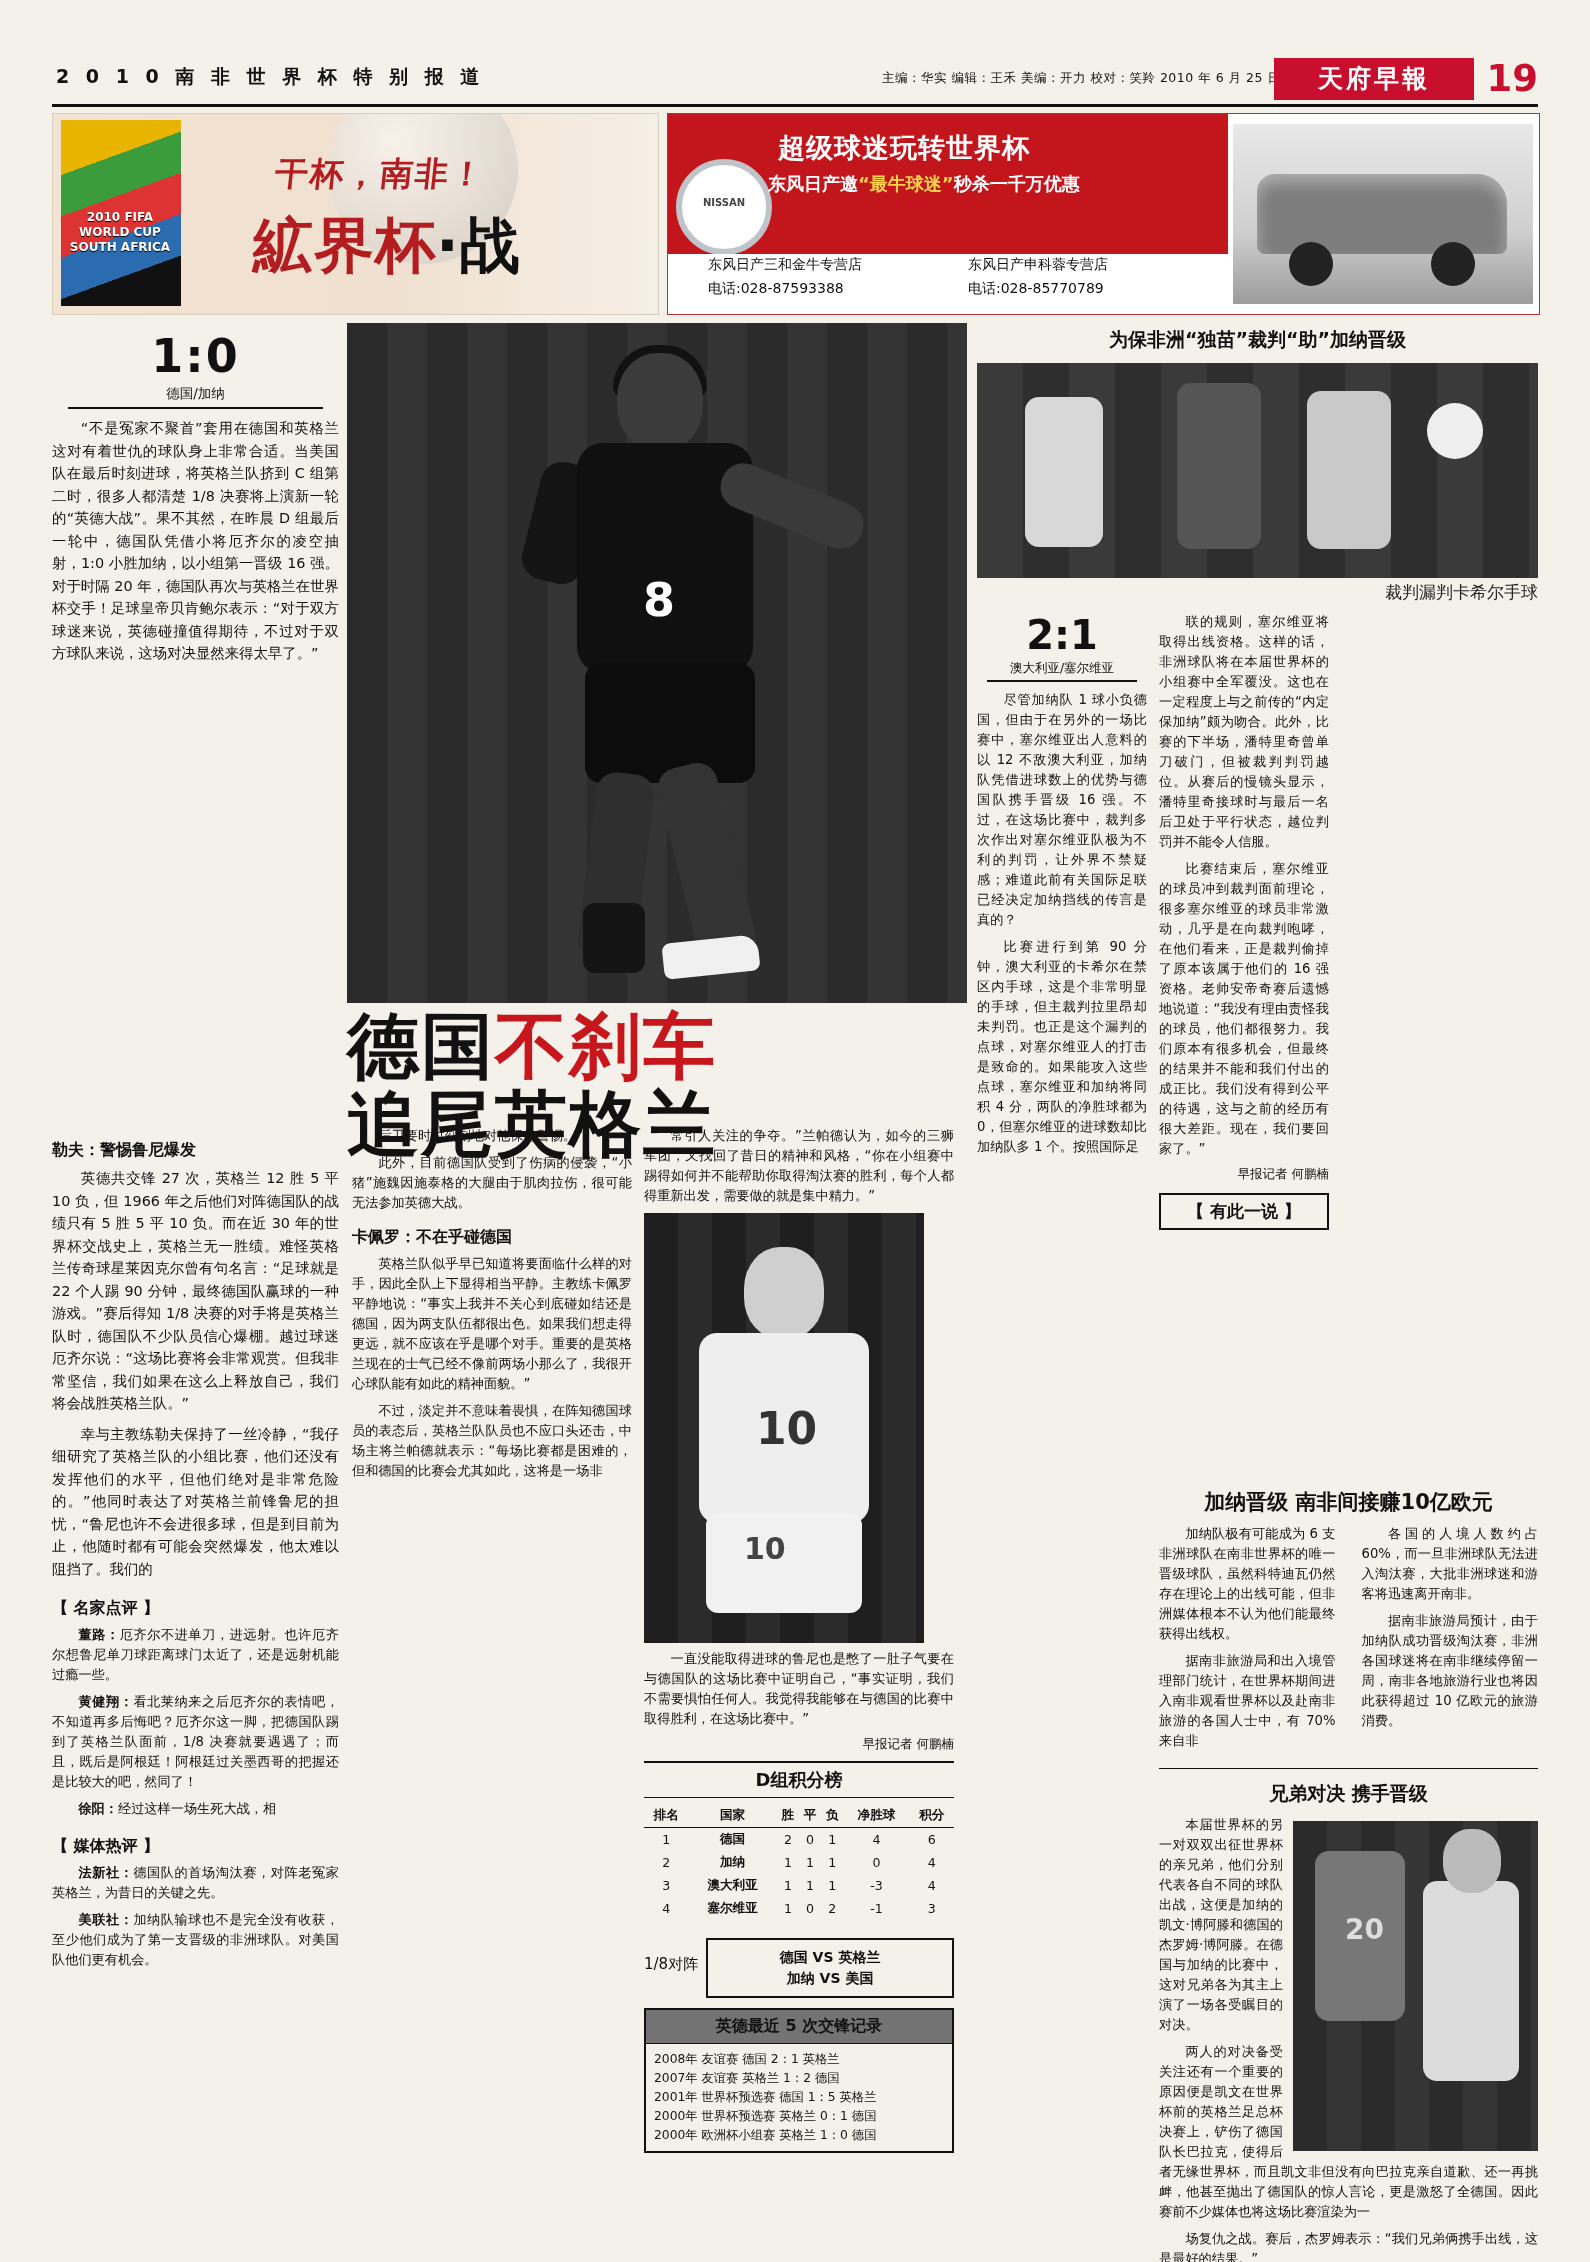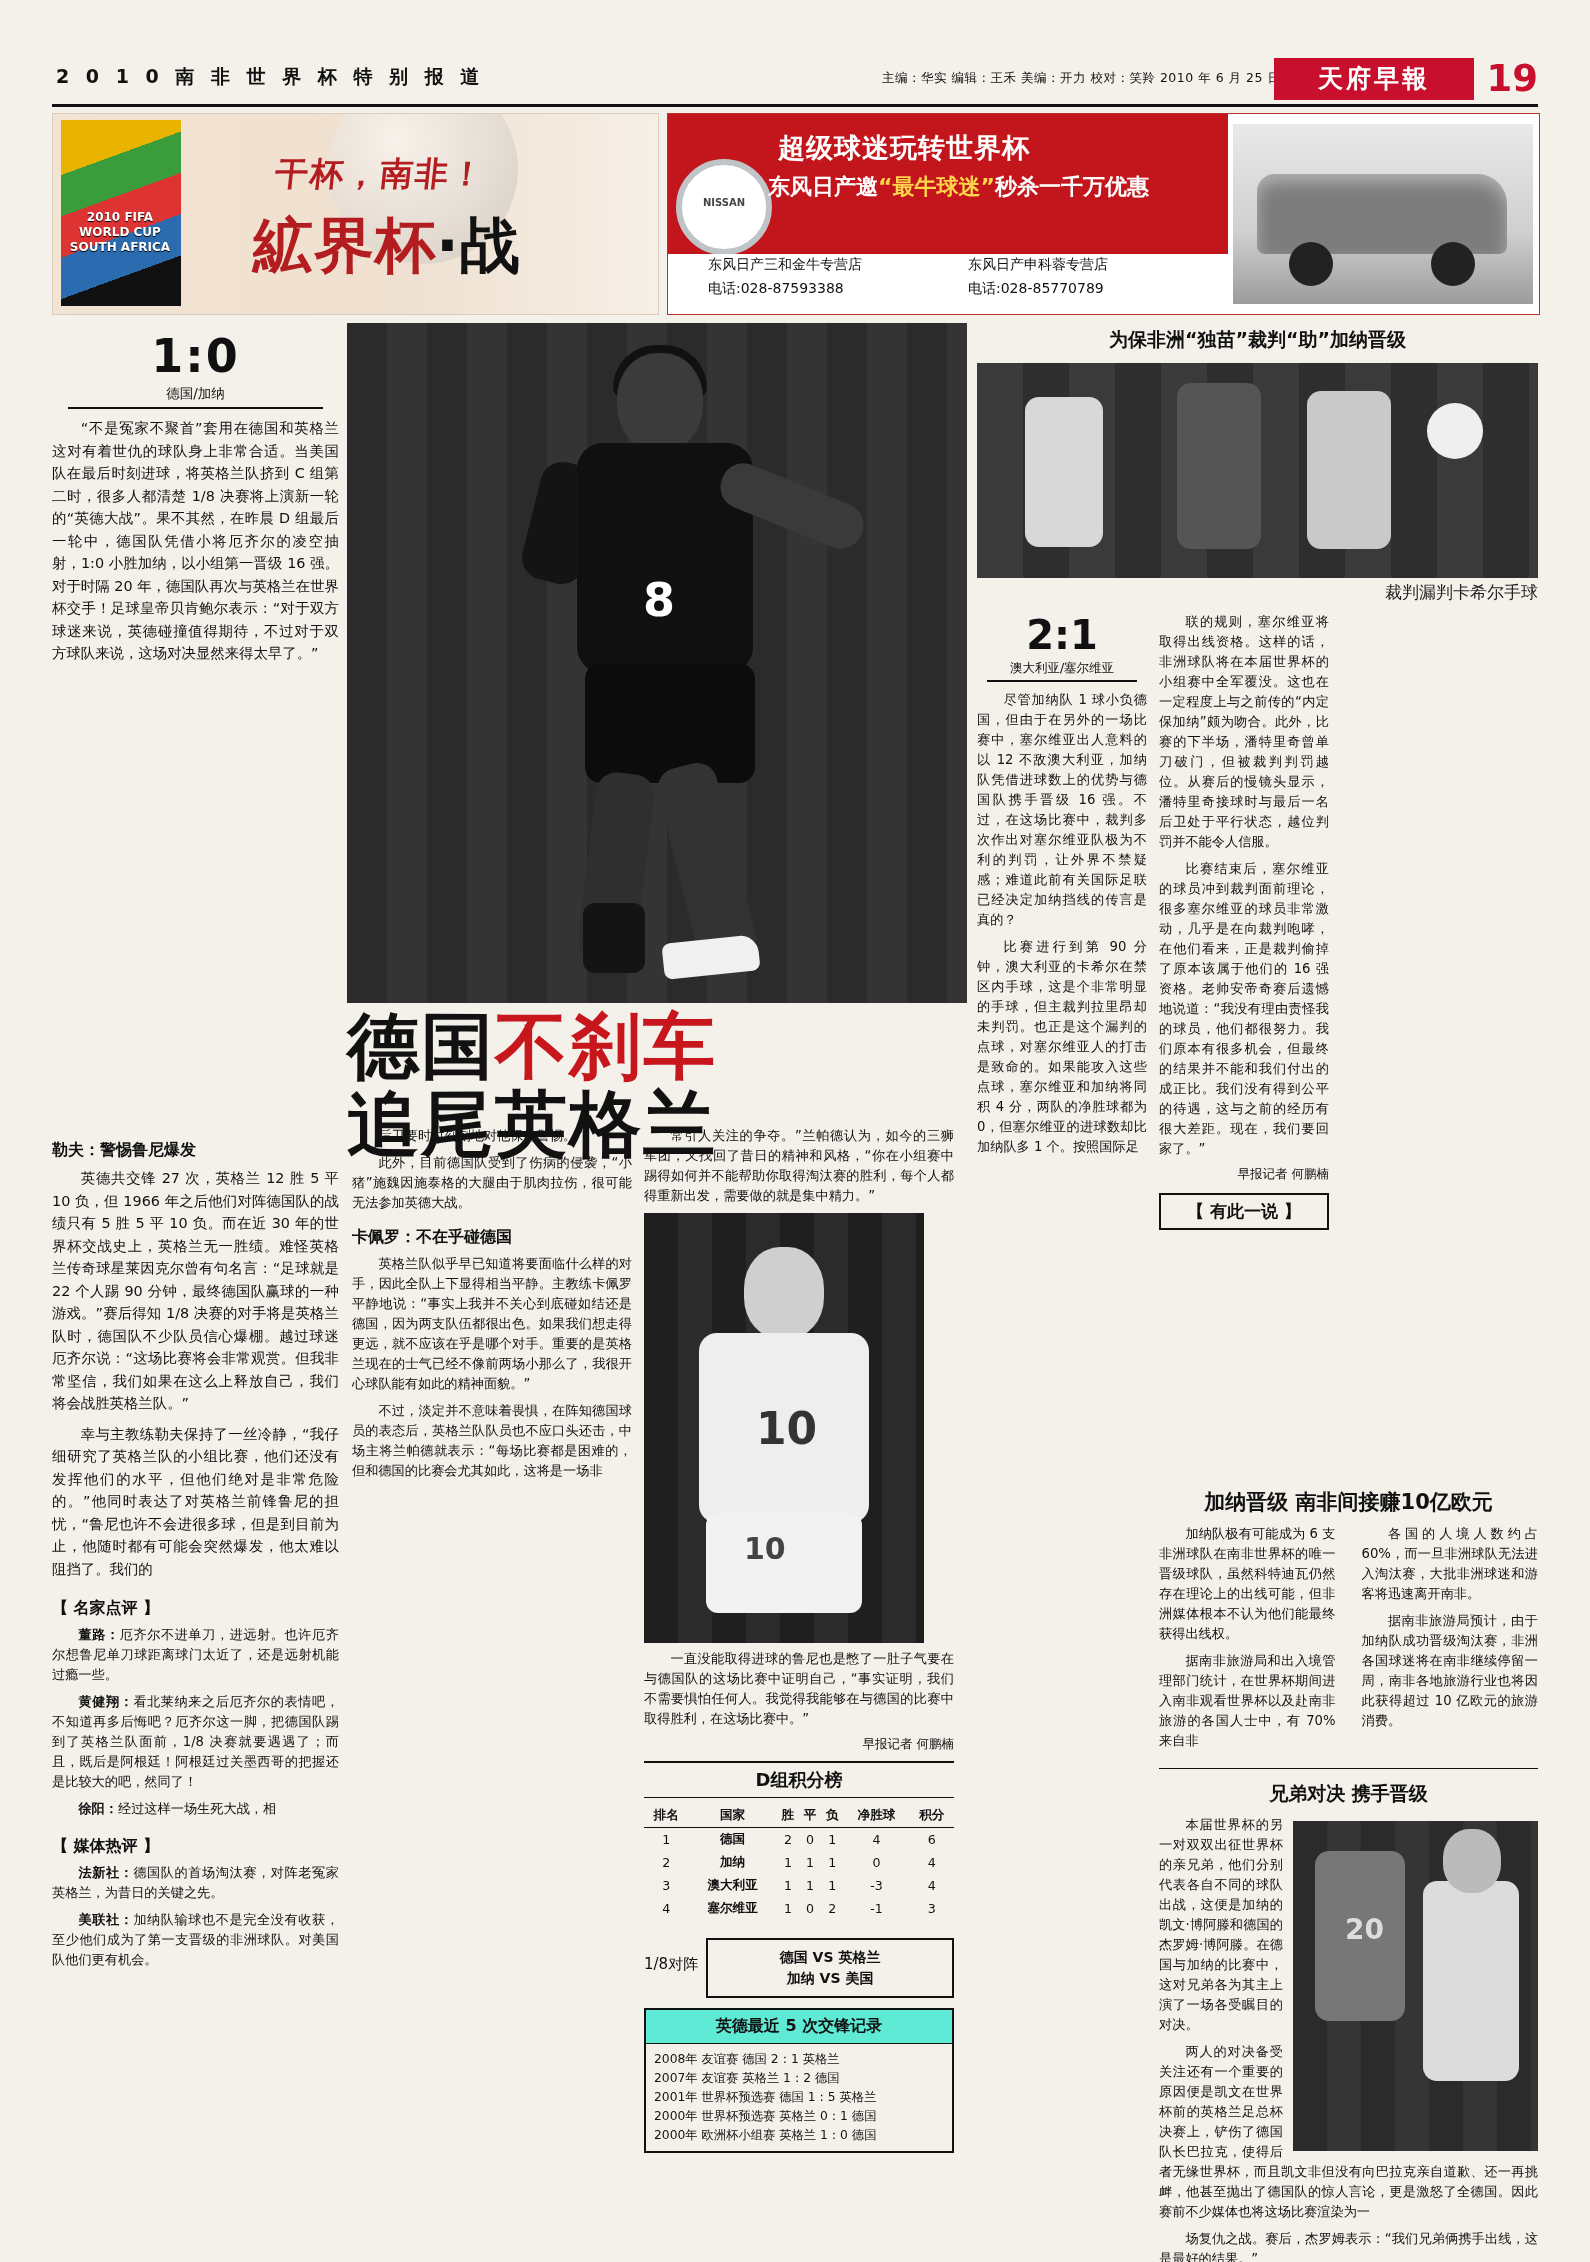--- a/index.html
+++ b/index.html
@@ -20,21 +20,21 @@
   .wcball{position:absolute;right:140px;top:-40px;width:190px;height:190px;border-radius:50%;background:radial-gradient(circle at 35% 35%,#fff 0%,#ddd9d4 55%,#b9b4ad 100%);opacity:.55;}
   .wcflag{position:absolute;left:8px;top:6px;width:120px;height:186px;background:
      linear-gradient(160deg,#e8b400 0%,#e8b400 24%,#3b9c3b 24%,#3b9c3b 42%,#d33 42%,#d33 60%,#2b6cb0 60%,#2b6cb0 78%,#111 78%,#111 100%);}
   .wcflag-txt{position:absolute;left:14px;top:96px;width:106px;color:#fff;font-size:12px;font-weight:bold;line-height:15px;text-align:center;text-shadow:0 1px 1px #000;}
   .ban-cn1{position:absolute;left:222px;top:38px;font-size:33px;font-weight:bold;color:#b41d20;letter-spacing:2px;transform:skewX(-6deg);}
   .ban-cn2{position:absolute;left:200px;top:92px;font-size:60px;font-weight:bold;color:#b41d20;letter-spacing:1px;}
   .ban-cn2 .blk{color:#111;}
   .ban-right{position:absolute;left:615px;top:0;width:871px;height:200px;border:1px solid #b8312f;background:#fff;overflow:hidden;}
   .ad-red{position:absolute;left:0;top:0;width:560px;height:200px;background:#c3161c;}
   .ad-t1{position:absolute;left:110px;top:16px;color:#fff;font-size:27px;font-weight:bold;letter-spacing:1px;}
-  .ad-t2{position:absolute;left:100px;top:58px;color:#fff;font-size:22px;font-weight:bold;}
+  .ad-t2{position:absolute;left:100px;top:58px;color:#fff;font-size:18px;font-weight:bold;}
   .ad-t2 em{font-style:normal;color:#ffd54a;}
   .ad-nissan{position:absolute;left:8px;top:45px;width:84px;height:84px;border-radius:50%;background:#fff;border:6px solid #bfc4c8;}
   .ad-nissan:after{content:"NISSAN";position:absolute;left:0;right:0;top:32px;text-align:center;font-size:10px;font-weight:bold;color:#444;}
   .ad-white{position:absolute;left:0;top:140px;width:560px;height:60px;background:#fff;}
   .ad-l1{position:absolute;left:40px;top:142px;font-size:14px;color:#111;}
   .ad-l2{position:absolute;left:40px;top:166px;font-size:14px;color:#111;}
   .ad-r1{position:absolute;left:300px;top:142px;font-size:14px;color:#111;}
   .ad-r2{position:absolute;left:300px;top:166px;font-size:14px;color:#111;}
   .ad-car{position:absolute;left:565px;top:10px;width:300px;height:180px;background:
       linear-gradient(180deg,#e9e9e9 0%,#cfcfcf 60%,#9c9c9c 100%);}
@@ -99,21 +99,21 @@
   table.stand{width:100%;border-collapse:collapse;font-size:12.6px;}
   table.stand th{font-weight:bold;text-align:center;padding:3px 0;border-bottom:1px solid #111;}
   table.stand td{text-align:center;padding:3px 0;}
   table.stand td.nmc{text-align:center;font-weight:bold;}
 
   .vsbox{border:2px solid #111;padding:7px 8px;font-size:14px;line-height:21px;text-align:center;font-weight:bold;margin-top:8px;}
   .vswrap{display:flex;align-items:center;gap:8px;margin-top:10px;}
   .vswrap .lbl{font-size:15px;font-weight:normal;white-space:nowrap;text-align:right;}
 
   .hist{border:2px solid #111;margin-top:10px;}
-  .hist .ht{background:#5eead4;text-align:center;font-weight:bold;font-size:16px;padding:6px 0;border-bottom:1px solid #111;}
+  .hist .ht{background:#737373;text-align:center;font-weight:bold;font-size:16px;padding:6px 0;border-bottom:1px solid #111;}
   .hist ul{list-style:none;margin:0;padding:6px 8px;font-size:12.3px;line-height:19px;}
 
   .photoR2{width:245px;height:330px;background:#262626;position:relative;overflow:hidden;filter:grayscale(1);float:right;margin:6px 0 6px 10px;}
   .rt-h{font-size:19px;font-weight:bold;text-align:center;margin:12px 0 8px;}
 
   .byline{font-size:12.5px;text-align:right;margin:2px 0 8px;}
 
   .midphoto{width:280px;height:430px;background:#222;position:relative;overflow:hidden;filter:grayscale(1);margin:4px 0 6px;}
   .wht-shirt{position:absolute;left:55px;top:120px;width:170px;height:190px;background:#eee;border-radius:18px;}
   .wht-num{position:absolute;left:112px;top:190px;font-size:44px;font-weight:bold;color:#333;}

